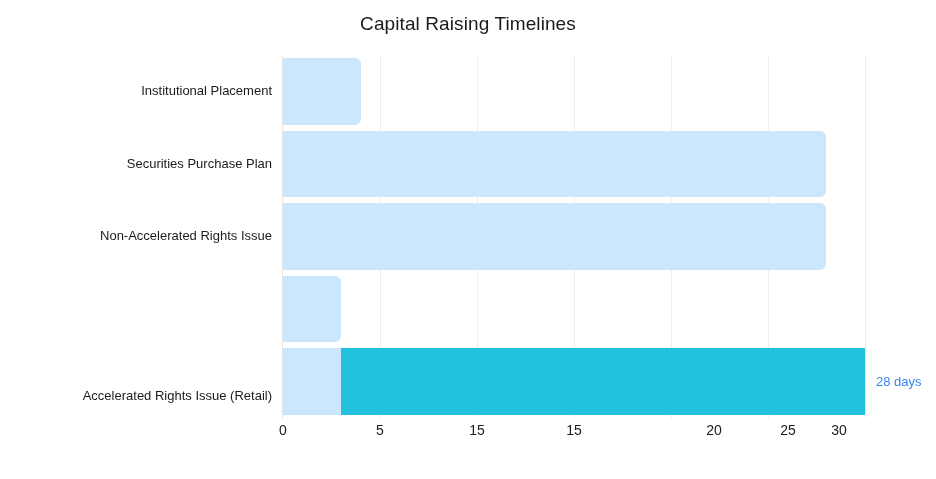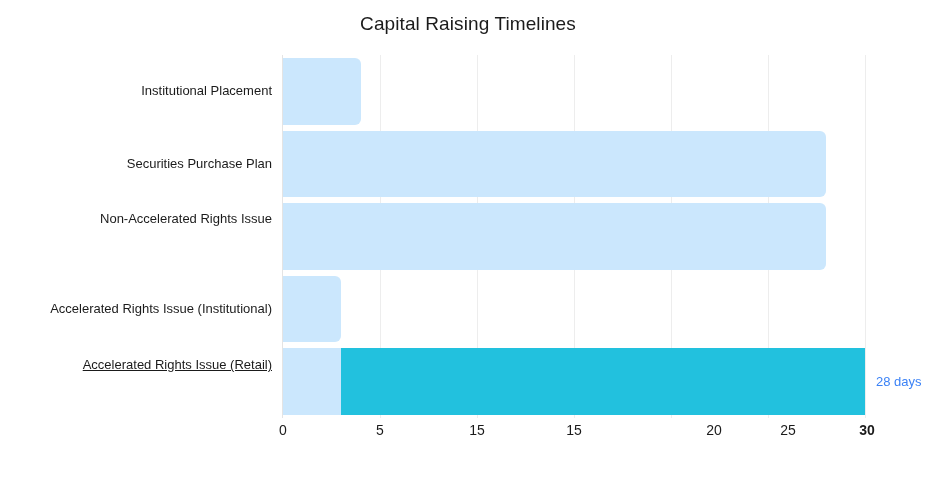--- a/index.html
+++ b/index.html
@@ -158,23 +158,22 @@
 
 <div id="chart-root">
 
   <div class="chart-title">Capital Raising Timelines</div>
 
   <div class="axis-line-y"></div>
 
   <div class="cat-labels">
       <div class="cat-label" style="top: 28.3px;">Institutional Placement</div>
       <div class="cat-label" style="top: 100.9px;">Securities Purchase Plan</div>
-      <div class="cat-label" style="top: 156px; margin-left: 12px;">Non-Accelerated Rights Issue</div>
-      <div class="cat-label" style="top: 246.1px;">Accelerated Rights Issue (Institutional)</div>
-      <div class="cat-label" style="top: 302px; text-decoration: underline;">Accelerated Rights Issue (Retail)</div>
+      <div class="cat-label" style="top: 173px; margin-left: 12px;">Non-Accelerated Rights Issue</div>
+      <div class="cat-label" style="top: 333px;">Accelerated Rights Issue (Retail)</div>
     </div>
 
   <div class="plot-area">
     <div class="gridlines">
         <div class="gridline" style="left: 97px; background: rgb(237, 237, 237);"></div>
         <div class="gridline" style="left: 194px; background: rgb(237, 237, 237);"></div>
         <div class="gridline" style="left: 291px; background: rgb(237, 237, 237);"></div>
         <div class="gridline" style="left: 388px; background: rgb(237, 237, 237);"></div>
         <div class="gridline" style="left: 485px; background: rgb(237, 237, 237);"></div>
         <div class="gridline" style="left: 582px; background: rgb(237, 237, 237);"></div>
@@ -199,18 +198,18 @@
       </div>
   </div>
 
   <div class="x-ticks">
       <div class="x-tick" style="left: 0px;">0</div>
       <div class="x-tick" style="left: 97px;">5</div>
       <div class="x-tick" style="left: 194px;">15</div>
       <div class="x-tick" style="left: 291px;">15</div>
       <div class="x-tick" style="left: 388px; margin-left: 43px;">20</div>
       <div class="x-tick" style="left: 485px; margin-left: 20px;">25</div>
-      <div class="x-tick" style="left: 584px; font-weight: bold;">30</div>
+      <div class="x-tick" style="left: 556px;">30</div>
     </div>
 
 
 <div class="bar-annotation" style="left: 876px; top: 373.7px;">28 days</div>
   </div>
 
 </body></html>

